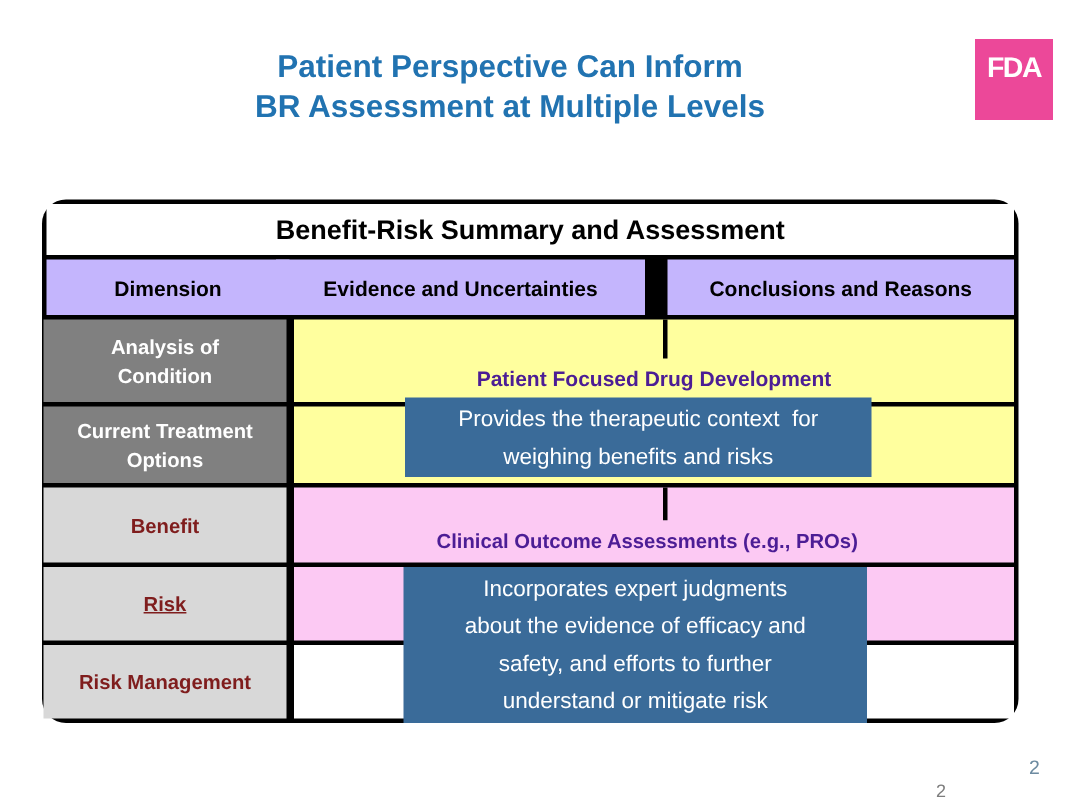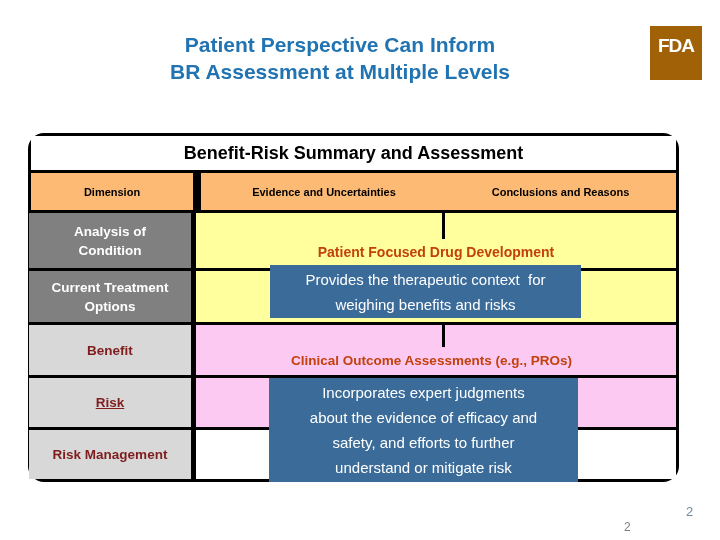--- a/index.html
+++ b/index.html
@@ -9,54 +9,54 @@
   }
   .abs{position:absolute;}
   
   .slide-title{
     top:31px;left:110px;width:460px;text-align:center;
     color:#2173B1;font-size:21px;font-weight:bold;line-height:27px;
     white-space:pre-wrap;
   }
   
   .fda-logo{
-    left:650px;top:26px;width:52px;height:54px;background:#a16207;
+    left:650px;top:26px;width:52px;height:54px;background:#ec4899;
     display:flex;justify-content:center;align-items:flex-start;
   }
   .fda-logo span{
     color:#ffffff;font-weight:bold;font-size:19px;letter-spacing:-1px;
     margin-top:9px;
   }
   
   .br-table{left:28px;top:133px;width:651px;height:349px;background:#000000;border-radius:16px;}
   .cell{position:absolute;display:flex;align-items:center;justify-content:center;text-align:center;}
   .t-title{left:3px;top:3px;width:645px;height:34px;background:#ffffff;
     font-size:18px;font-weight:bold;color:#000;}
-  .hdr{top:40px;height:37px;background:#fdba74;font-size:11px;font-weight:bold;color:#000;}
+  .hdr{top:40px;height:37px;background:#c4b5fd;font-size:14px;font-weight:bold;color:#000;}
   .hdr.c1{left:3px;width:162px;}
-  .hdr.c2{left:173px;width:246px;}
+  .hdr.c2{left:156px;width:246px;}
   .hdr.c3{left:417px;width:231px;}
   .dim{left:1px;width:162px;font-size:13.5px;font-weight:bold;line-height:19px;padding:14px 14px;box-sizing:border-box;}
   .dim.dark{background:#808080;color:#ffffff;}
   .dim.light{background:#D8D8D8;color:#7f1d1d;}
   .merged{left:168px;width:480px;}
   .bg-yellow{background:#FFFF9E;}
   .bg-pink{background:#FCC9F3;}
   .bg-white{background:#ffffff;}
   .r1{top:80px;height:55px;}
   .r2{top:138px;height:51px;}
   .r3{top:192px;height:50px;}
   .r4{top:245px;height:49px;text-decoration:underline;}
   .r5{top:297px;height:49px;}
   .stub{width:3px;background:#000000;left:414px;}
   .stub-1{top:80px;height:28px;}
   .stub-3{top:192px;height:22px;}
   .band-label{
     display:flex;align-items:center;justify-content:center;text-align:center;
-    font-weight:bold;color:#c2410c;
+    font-weight:bold;color:#4c1d95;
   }
   .pfdd{left:168px;width:480px;top:106px;height:26px;background:#FFFF9E;font-size:14px;}
   .coa{left:245px;width:317px;top:214px;height:26px;background:#FCC9F3;font-size:13.5px;}
   .note{
     background:#3A6B99;color:#ffffff;text-align:center;
     white-space:pre-wrap;font-size:15px;line-height:25px;
     display:flex;align-items:center;justify-content:center;
   }
   .note-1{left:242px;top:132px;width:311px;height:53px;}
   .note-2{left:241px;top:245px;width:309px;height:104px;}

